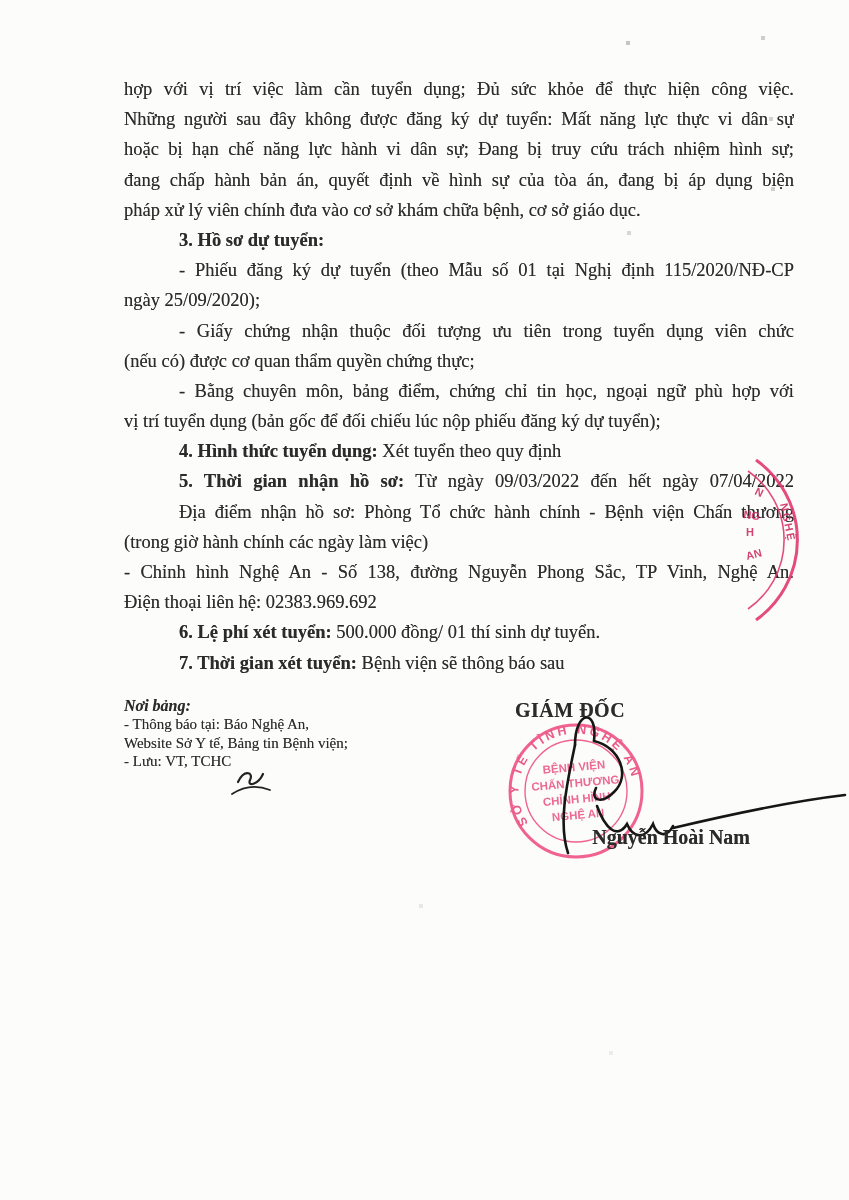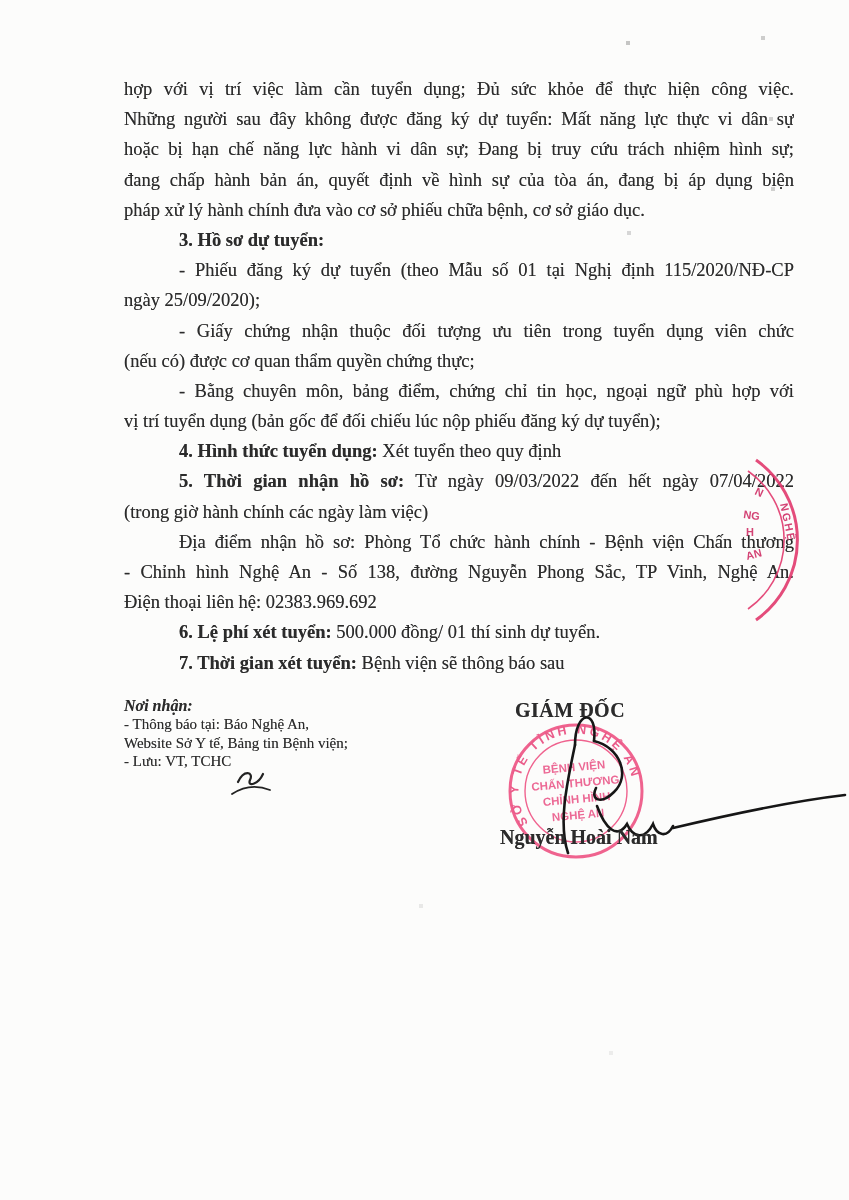--- a/index.html
+++ b/index.html
@@ -24,21 +24,21 @@
     font-size:15px;line-height:18.4px;
     text-shadow:0 0 .4px rgba(40,40,40,.5);
   }
   .footer .f-head{font-size:16px;font-weight:bold;font-style:italic;}
   .sig-title{
     position:absolute;left:515px;top:699px;width:220px;
     font-size:20px;font-weight:bold;letter-spacing:.5px;
     text-shadow:0 0 .5px rgba(40,40,40,.55);
   }
   .sig-name{
-    position:absolute;left:500px;top:826px;width:250px;text-align:left;
+    position:absolute;left:500px;top:826px;width:250px;text-align:right;
     font-size:20px;font-weight:bold;
     text-shadow:0 0 .5px rgba(40,40,40,.55);
   }
   .stamp-svg{position:absolute;left:488px;top:714px;}
   .edge-stamp-svg{position:absolute;left:690px;top:430px;}
   .sig-svg{position:absolute;left:520px;top:688px;}
   .squiggle-svg{position:absolute;left:228px;top:764px;}
   .stamp-txt{font-family:"Liberation Sans","DejaVu Sans",sans-serif;font-weight:bold;}
   .noise{
     position:absolute;left:0;top:0;width:2px;height:2px;background:transparent;
@@ -59,45 +59,45 @@
 
 <div class="page">
 
   <div class="noise"></div>
 
   <div class="doc-body">
     <div class="ln j">hợp với vị trí việc làm cần tuyển dụng; Đủ sức khỏe để thực hiện công việc.</div>
     <div class="ln j">Những người sau đây không được đăng ký dự tuyển: Mất năng lực thực vi dân sự</div>
     <div class="ln j">hoặc bị hạn chế năng lực hành vi dân sự; Đang bị truy cứu trách nhiệm hình sự;</div>
     <div class="ln j">đang chấp hành bản án, quyết định về hình sự của tòa án, đang bị áp dụng biện</div>
-    <div class="ln">pháp xử lý hành chính đưa vào cơ sở phiếu chữa bệnh, cơ sở giáo dục.</div>
+    <div class="ln">pháp xử lý viên chính đưa vào cơ sở khám chữa bệnh, cơ sở giáo dục.</div>
 
     <div class="ln ind"><span class="bi">3. Hồ sơ dự tuyển:</span></div>
     <div class="ln ind j">- Phiếu đăng ký dự tuyển (theo Mẫu số 01 tại Nghị định 115/2020/NĐ-CP</div>
     <div class="ln">ngày 25/09/2020);</div>
     <div class="ln ind j">- Giấy chứng nhận thuộc đối tượng ưu tiên trong tuyển dụng viên chức</div>
     <div class="ln">(nếu có) được cơ quan thẩm quyền chứng thực;</div>
     <div class="ln ind j">- Bằng chuyên môn, bảng điểm, chứng chỉ tin học, ngoại ngữ phù hợp với</div>
     <div class="ln">vị trí tuyển dụng (bản gốc để đối chiếu lúc nộp phiếu đăng ký dự tuyển);</div>
 
     <div class="ln ind"><span class="bi">4. Hình thức tuyển dụng:</span> <span>Xét tuyển theo quy định</span></div>
 
     <div class="ln ind j"><span class="bi">5. Thời gian nhận hồ sơ:</span> <span>Từ ngày 09/03/2022 đến hết ngày 07/04/2022</span></div>
+    <div class="ln ind j">Địa điểm nhận hồ sơ: Phòng Tổ chức hành chính - Bệnh viện Chấn thương</div>
     <div class="ln">(trong giờ hành chính các ngày làm việc)</div>
-    <div class="ln ind j">Địa điểm nhận hồ sơ: Phòng Tổ chức hành chính - Bệnh viện Chấn thương</div>
     <div class="ln j">- Chỉnh hình Nghệ An - Số 138, đường Nguyễn Phong Sắc, TP Vinh, Nghệ An.</div>
     <div class="ln">Điện thoại liên hệ: 02383.969.692</div>
 
     <div class="ln ind"><span class="bi">6. Lệ phí xét tuyển:</span> <span>500.000 đồng/ 01 thí sinh dự tuyển.</span></div>
 
     <div class="ln ind"><span class="b">7. Thời gian xét tuyển:</span> <span>Bệnh viện sẽ thông báo sau</span></div>
   </div>
 
   <div class="footer">
-    <div class="f-head">Nơi nhận:</div>
+    <div class="f-head">Nơi bảng:</div>
     <div>- Thông báo tại: Báo Nghệ An,</div>
     <div>Website Sở Y tế, Bảng tin Bệnh viện;</div>
     <div>- Lưu: VT, TCHC</div>
   </div>
 
   <svg class="squiggle-svg" width="64" height="36" viewBox="0 0 64 36">
     <path d="M 10 18 C 16 5 26 8 22 16 C 19 23 30 21 35 10" fill="none" stroke="#222" stroke-width="2.2" stroke-linecap="round"></path>
     <path d="M 4 30 Q 22 18 42 26" fill="none" stroke="#222" stroke-width="1.8" stroke-linecap="round"></path>
   </svg>
 

